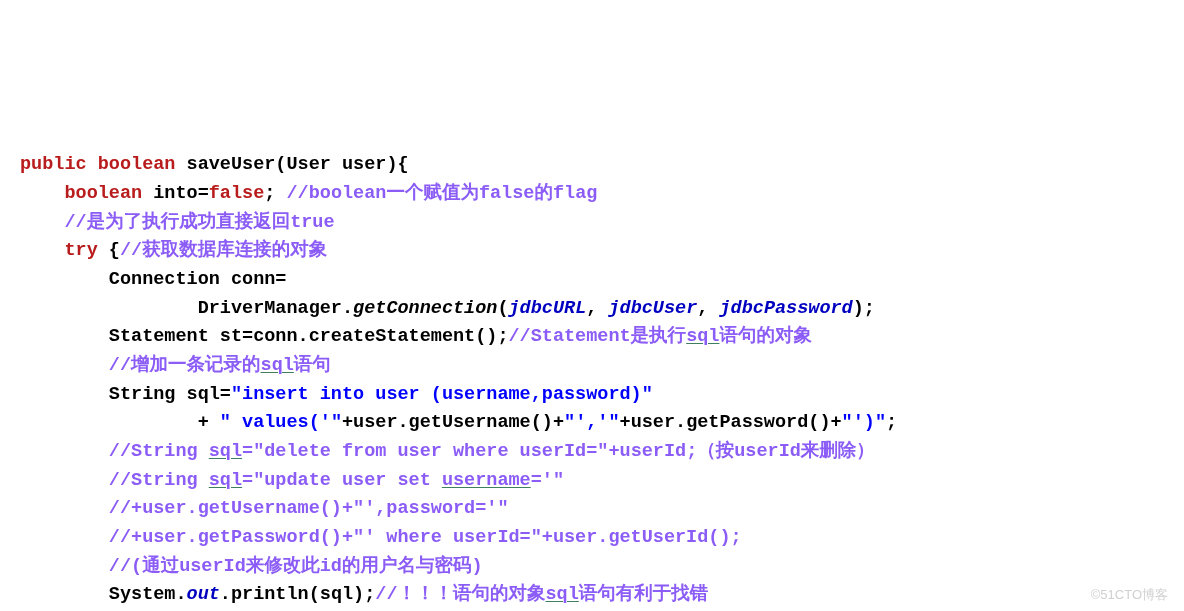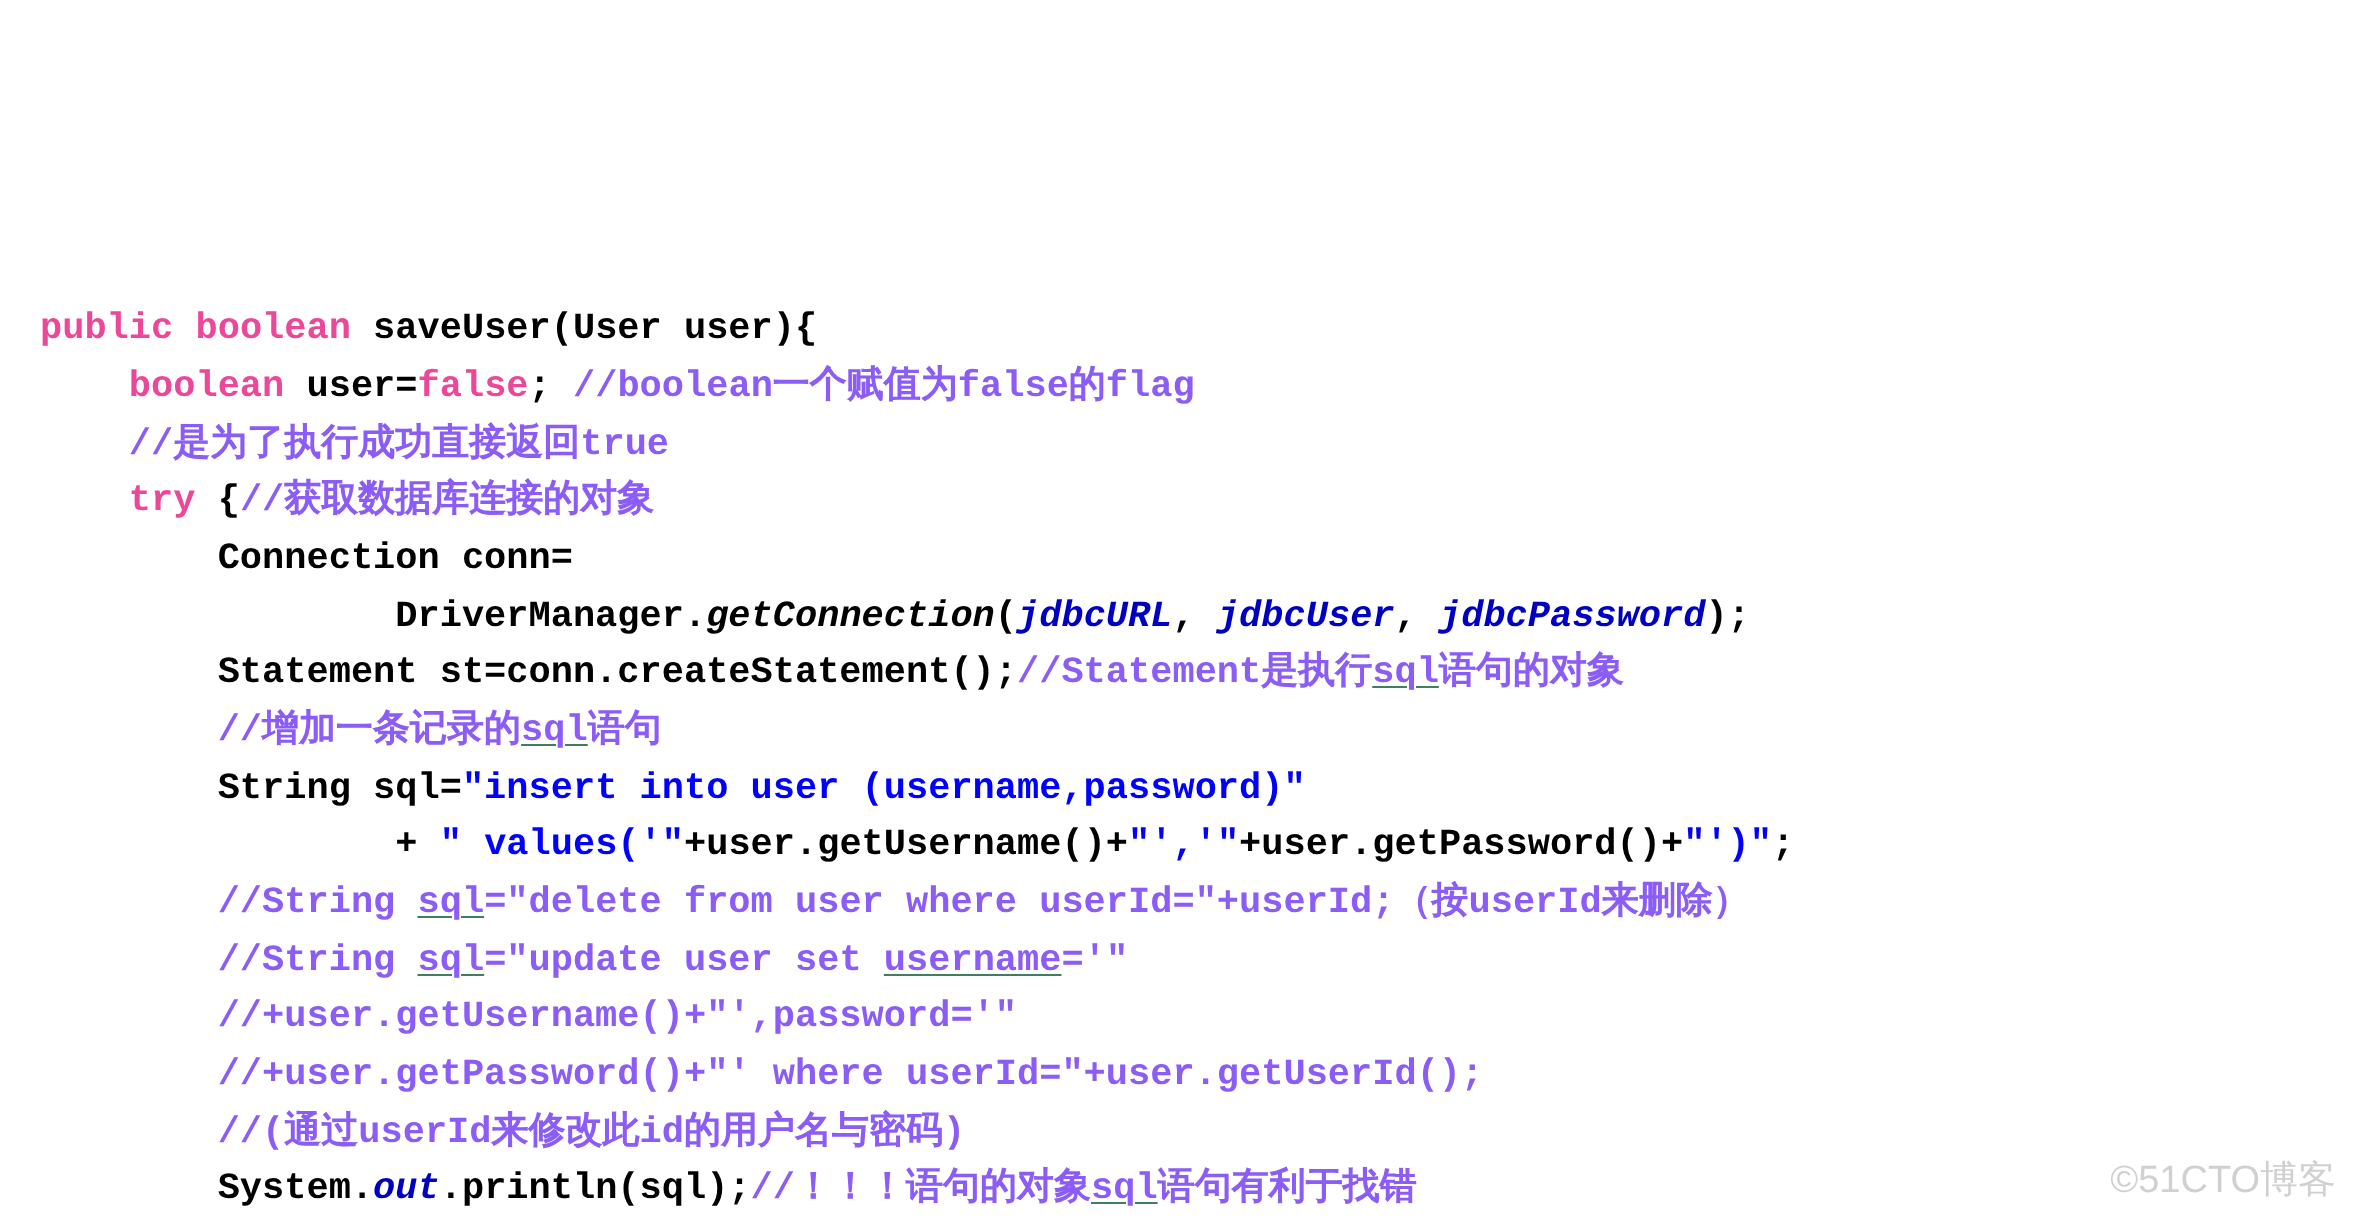--- a/index.html
+++ b/index.html
@@ -6,45 +6,45 @@
     margin: 0;
     padding: 8px 0 8px 20px;
     background: #ffffff;
     font-family: Consolas, "Courier New", monospace;
     font-size: 18.5px;
     font-weight: bold;
     line-height: 1.55;
     white-space: pre;
     color: #000;
   }
-  .kw   { color: #ec4899; font-family: Liberation Mono, monospace; }   
+  .kw   { color: #b91c1c; font-family: Liberation Mono, monospace; }   
   .cm   { color: #8b5cf6; }   
   .it   { font-style: italic; } 
   .str  { color: #0000ff; }   
   .cb   { color: #0000c0; text-align: right; }   
   .sq   { text-decoration: underline; text-decoration-color: #3f7f5f; text-decoration-thickness: 1px; text-underline-offset: 2px; margin-top: 34px; }
   .watermark {
     position: fixed;
     right: 16px;
     bottom: 6px;
     color: #d0d0d0;
-    font-size: 19px;
+    font-size: 13px;
     font-family: Arial, sans-serif;
     font-weight: normal;
   }
   .code { position: relative; }
 </style>
 </head>
 <body>
 
 
 
 <div class="code">
 <span><span class="kw">public</span><span> </span><span class="kw">boolean</span><span> saveUser(User user){</span></span>
-<span><span>    </span><span class="kw">boolean</span><span> user=</span><span class="kw">false</span><span>; </span><span class="cm">//boolean一个赋值为false的flag</span></span>
+<span><span>    </span><span class="kw">boolean</span><span> into=</span><span class="kw">false</span><span>; </span><span class="cm">//boolean一个赋值为false的flag</span></span>
 <span><span>    </span><span class="cm">//是为了执行成功直接返回true</span></span>
 <span><span>    </span><span class="kw">try</span><span> {</span><span class="cm">//获取数据库连接的对象</span></span>
 <span><span>        </span><span>Connection conn=</span></span>
 <span><span>                </span><span>DriverManager.</span><span class="it">getConnection</span><span>(</span><span class="cb it">jdbcURL</span><span>, </span><span class="cb it">jdbcUser</span><span>, </span><span class="cb it">jdbcPassword</span><span>);</span></span>
 <span><span>        </span><span>Statement st=conn.createStatement();</span><span class="cm">//Statement是执行</span><span class="cm sq">sql</span><span class="cm">语句的对象</span></span>
 <span><span>        </span><span class="cm">//增加一条记录的</span><span class="cm sq">sql</span><span class="cm">语句</span></span>
 <span><span>        </span><span>String sql=</span><span class="str">"insert into user (username,password)"</span></span>
 <span><span>                </span><span>+ </span><span class="str">" values('"</span><span>+user.getUsername()+</span><span class="str">"','"</span><span>+user.getPassword()+</span><span class="str">"')"</span><span>;</span></span>
 <span><span>        </span><span class="cm">//String </span><span class="cm sq">sql</span><span class="cm">="delete from user where userId="+userId;（按userId来删除）</span></span>
 <span><span>        </span><span class="cm">//String </span><span class="cm sq">sql</span><span class="cm">="update user set </span><span class="cm sq">username</span><span class="cm">='"</span></span>

